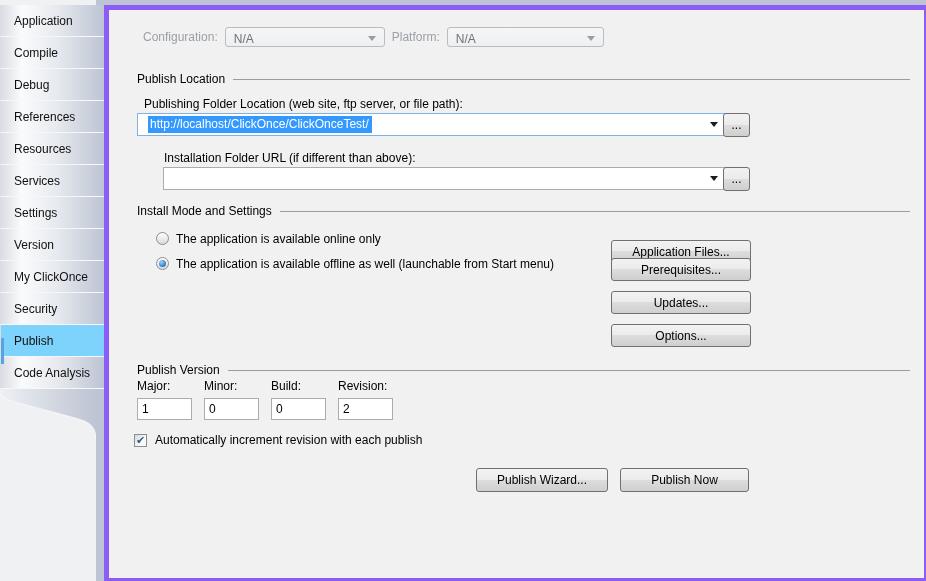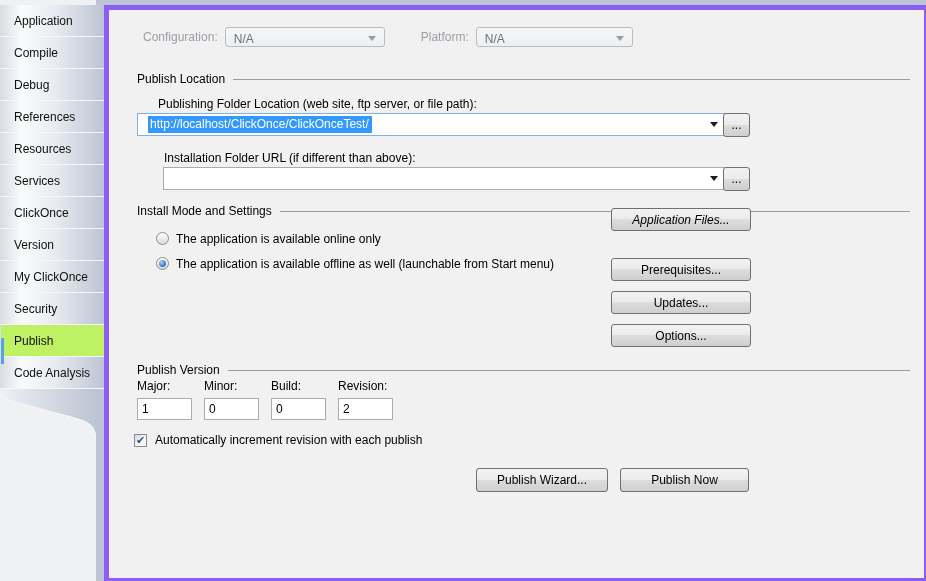--- a/index.html
+++ b/index.html
@@ -15,28 +15,28 @@
   
   .panel{position:absolute;left:104px;top:5px;width:815px;height:568px;
     background:#f1f1f2;border:5px solid #8b5cf6;}
   
   .tabs{position:absolute;left:0;top:5px;width:104px;}
   .tab{position:relative;width:104px;height:32px;box-sizing:border-box;
     border-bottom:1px solid #f6f7f9;border-left:1px solid #d9dce2;
     display:flex;align-items:center;padding-left:13px;
     background:linear-gradient(to right,#dadde3,#fafbfc 20%,#e6e9ee 55%,#cdd3de 82%,#bdc4d3 100%);
     color:#101010;cursor:default;}
-  .tab.selected{background:#bef264;}
+  .tab.selected{background:#7dd3fc;}
   .tab.selected::before{content:'';position:absolute;left:0;top:13px;width:3px;height:26px;
     background:#55a3e4;z-index:2;}
   .swoosh{position:absolute;left:0;top:389px;width:96px;height:72px;}
   
   .config-row{position:absolute;left:34px;top:16px;height:22px;display:flex;align-items:center;}
   .dis-label{color:#9ba0a6;margin-right:7px;}
-  .dis-label.second{margin-left:36px;}
+  .dis-label.second{margin-left:7px;}
   .dropdown{height:20px;border:1px solid #b9bcc3;border-radius:3px;
     background:linear-gradient(#f5f6f7,#edeff1);
     display:flex;align-items:flex-end;padding:0 20px 0 8px;position:relative;
     color:#6f7276;box-sizing:border-box;}
   .dropdown.cfg{width:160px;} .dropdown.plat{width:157px;}
   .arr{position:absolute;right:8px;top:8px;width:0;height:0;
     border-left:4px solid transparent;border-right:4px solid transparent;
     border-top:5px solid #9a9da3;}
   
   .section{position:absolute;left:28px;right:14px;display:flex;align-items:center;gap:8px;}
@@ -53,21 +53,21 @@
   .combo2{left:54px;top:157px;width:552px;border:1px solid #a9acb2;}
   .sel-text{background:#3399ff;color:#fff;padding:1px 3px 2px 2px;line-height:14px;}
   
   .btn{border:1px solid #707070;border-radius:3px;color:#000;
     background:linear-gradient(to bottom,#f2f2f2,#ebebeb 50%,#dddddd 50%,#cfcfcf);
     display:flex;align-items:center;justify-content:center;box-sizing:border-box;
     font-size:12px;cursor:default;}
   .browse{position:absolute;width:27px;height:24px;}
   .browse1{left:614px;top:103px;} .browse2{left:614px;top:157px;}
   .side-btn{position:absolute;left:502px;width:140px;height:23px;}
-  .sb0{top:198px;font-style:italic;} .sb1{top:248px;} .sb2{top:281px;} .sb3{top:314px;}
+  .sb0{top:230px;} .sb1{top:248px;} .sb2{top:281px;} .sb3{top:314px;}
   .wizard-btn{position:absolute;left:367px;top:458px;width:132px;height:24px;}
   .now-btn{position:absolute;left:511px;top:458px;width:129px;height:24px;}
   
   .radio-row{position:absolute;left:47px;display:flex;align-items:flex-start;gap:7px;}
   .rr0{top:222px;} .rr1{top:247px;}
   .radio{width:13px;height:13px;border-radius:50%;border:1px solid #8b8d90;box-sizing:border-box;
     background:linear-gradient(to bottom,#fefefe,#d8dadc);position:relative;}
   .radio.selected::after{content:'';position:absolute;left:2px;top:2px;width:7px;height:7px;
     border-radius:50%;background:radial-gradient(circle at 35% 32%,#9fd2f6,#2a71b8 75%);}
   .check-row{position:absolute;left:25px;top:423px;display:flex;align-items:center;gap:8px;}
@@ -101,21 +101,21 @@
       <span>N/A</span>
       <span class="arr"></span>
     </div>
   </div>
 
   <div class="section sec-loc">
     <span>Publish Location</span>
     <div class="rule"></div>
   </div>
 
-  <span class="lbl" style="left:49px;top:87px;text-align:center;">Publishing Folder Location (web site, ftp server, or file path):</span>
+  <span class="lbl" style="left:35px;top:87px;text-align:center;">Publishing Folder Location (web site, ftp server, or file path):</span>
 
   <div class="combo combo1">
     <span class="sel-text">http://localhost/ClickOnce/ClickOnceTest/</span>
     <span class="black-arr"></span>
   </div>
   <div class="btn browse browse1">...</div>
 
   <span class="lbl" style="left:55px;top:141px;text-align:right;">Installation Folder URL (if different than above):</span>
 
   <div class="combo combo2">
@@ -190,21 +190,21 @@
   <div class="tab">
       <span>References</span>
     </div>
   <div class="tab">
       <span>Resources</span>
     </div>
   <div class="tab">
       <span>Services</span>
     </div>
   <div class="tab">
-      <span>ClickOnce</span>
+      <span>Settings</span>
     </div>
   <div class="tab">
       <span>Version</span>
     </div>
   <div class="tab">
       <span>My ClickOnce</span>
     </div>
   <div class="tab">
       <span>Security</span>
     </div>

